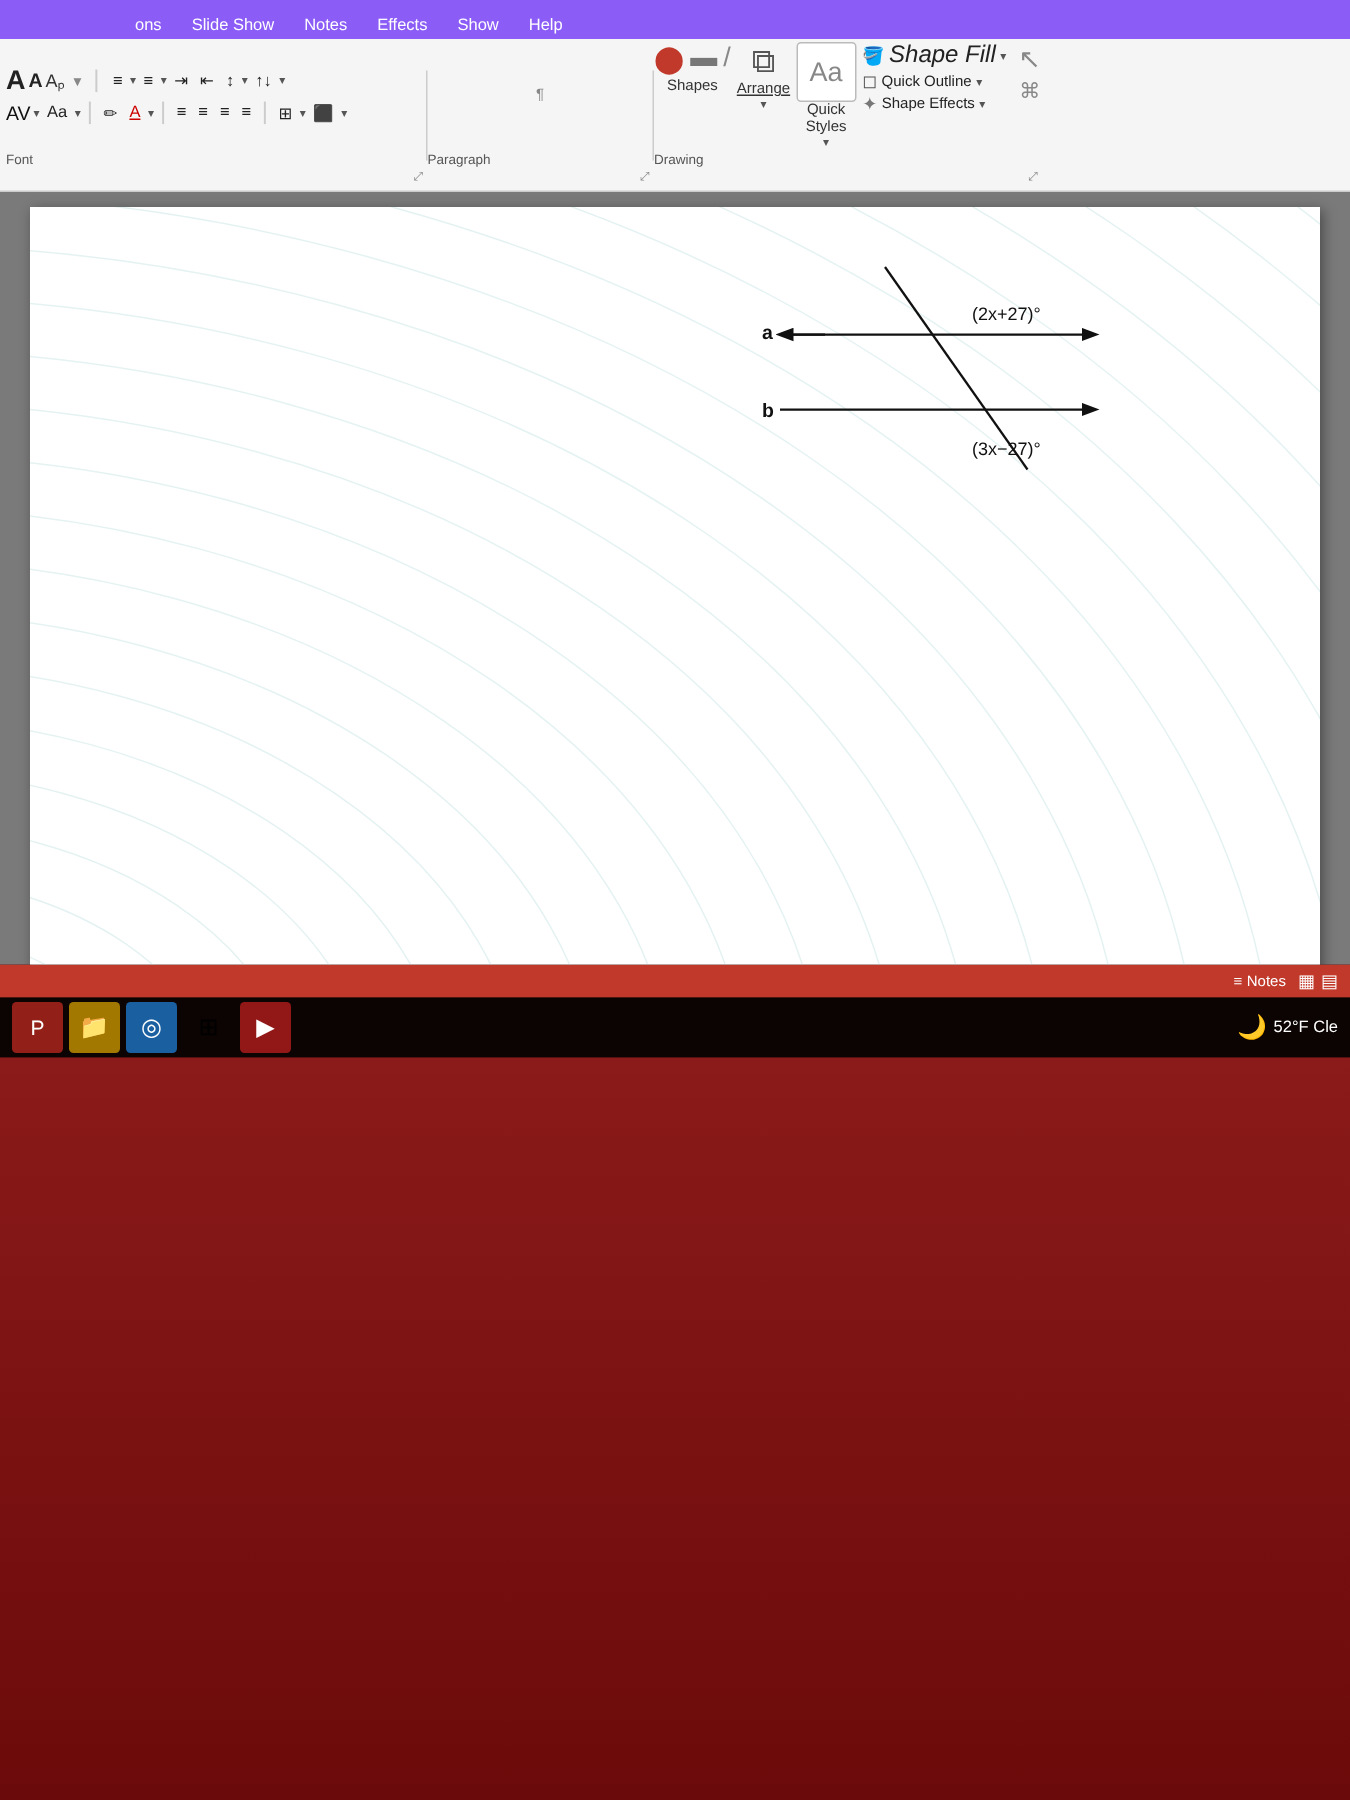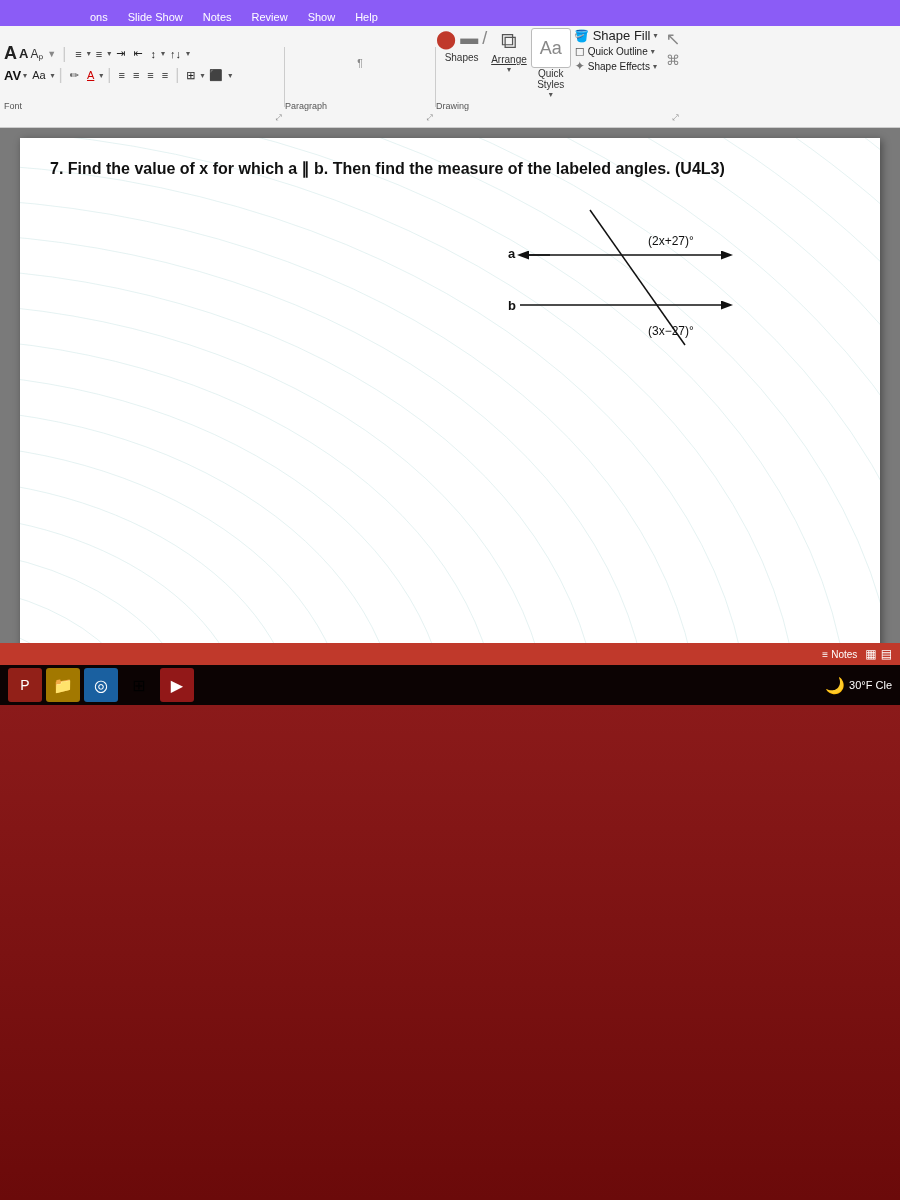--- a/index.html
+++ b/index.html
@@ -302,21 +302,21 @@
     }
   </style>
 </head>
 <body>
 
 <div class="ribbon">
   <div class="ribbon-tabs">
     <span class="ribbon-tab">ons</span>
     <span class="ribbon-tab">Slide Show</span>
     <span class="ribbon-tab">Notes</span>
-    <span class="ribbon-tab">Review</span>
+    <span class="ribbon-tab">Effects</span>
     <span class="ribbon-tab">Show</span>
     <span class="ribbon-tab">Help</span>
   </div>
 
   <div class="ribbon-body">
 
     <div class="group-wrapper font-group">
       <div class="ribbon-group-content">
 
         <div class="ribbon-row">
@@ -332,21 +332,21 @@
           <span class="dropdown-arrow">▾</span>
           <button class="rb-btn">⇥</button>
           <button class="rb-btn">⇤</button>
           <button class="rb-btn">↕</button>
           <span class="dropdown-arrow">▾</span>
           <button class="rb-btn">↑↓</button>
           <span class="dropdown-arrow">▾</span>
         </div>
 
         <div class="ribbon-row">
-          <span style="font-size:13px;font-weight:700;color:#111;">AV</span>
+          <span style="font-size:13px;font-weight:400;color:#111;">AV</span>
           <span class="dropdown-arrow">▾</span>
           <button class="rb-btn" style="font-size:11px;">Aa</button>
           <span class="dropdown-arrow">▾</span>
           <span style="margin:0 2px;color:#ccc;">|</span>
           <button class="rb-btn">✏</button>
           <button class="rb-btn" style="text-decoration:underline;color:#c00;">A</button>
           <span class="dropdown-arrow">▾</span>
           <span style="margin:0 2px;color:#ccc;">|</span>
 
           <button class="rb-btn">≡</button>
@@ -400,21 +400,21 @@
             <span style="font-size:18px;color:#888;">Aa</span>
           </div>
           <span style="font-size:10px;color:#333;white-space:pre-line;text-align:center;">Quick
 Styles</span>
           <span class="dropdown-arrow">▾</span>
         </div>
 
         <div class="style-col">
           <div class="style-item">
             <span class="style-icon shape-fill-icon">🪣</span>
-            <span style="font-size:13px;">Shape Fill</span>
+            <span style="font-size:16px;font-style:italic;">Shape Fill</span>
             <span class="dropdown-arrow">▾</span>
           </div>
           <div class="style-item">
             <span class="style-icon shape-outline-icon">◻</span>
             <span style="font-size:10px;">Quick Outline</span>
             <span class="dropdown-arrow">▾</span>
           </div>
           <div class="style-item">
             <span class="style-icon" style="color:#777;">✦</span>
             <span style="font-size:10px;">Shape Effects</span>
@@ -466,21 +466,20 @@
         <ellipse class="wave-line" rx="1080" ry="750"></ellipse>
         <ellipse class="wave-line" rx="1130" ry="785"></ellipse>
         <ellipse class="wave-line" rx="1180" ry="820"></ellipse>
         <ellipse class="wave-line" rx="1230" ry="855"></ellipse>
         <ellipse class="wave-line" rx="1280" ry="890"></ellipse>
         <ellipse class="wave-line" rx="1330" ry="925"></ellipse>
       </g>
     </svg>
 
     <div class="slide-content">
-      <p class="problem-text">7.  Find the value of x for which a ∥ b. Then find the measure of the labeled angles. (U4L3)</p>
 
       <div class="diagram-area">
         <svg class="diagram-svg" viewBox="0 0 300 160" xmlns="http://www.w3.org/2000/svg">
 
           <line x1="30" y1="55" x2="240" y2="55" stroke="#111" stroke-width="1.5" marker-end="url(#arrow-right)"></line>
           <line x1="30" y1="55" x2="60" y2="55" stroke="#111" stroke-width="1.5" marker-start="url(#arrow-left)"></line>
 
           <line x1="30" y1="105" x2="240" y2="105" stroke="#111" stroke-width="1.5" marker-end="url(#arrow-right)"></line>
 
           <line x1="100" y1="10" x2="195" y2="145" stroke="#111" stroke-width="1.5"></line>
@@ -532,17 +531,17 @@
     <span style="color:white;font-size:16px;">◎</span>
   </div>
   <div class="taskbar-icon">
     <span style="font-size:16px;">⊞</span>
   </div>
   <div class="taskbar-icon" style="background:rgba(180,30,30,0.8);">
     <span style="color:white;font-size:16px;">▶</span>
   </div>
   <div class="taskbar-weather">
     <span style="font-size:16px;">🌙</span>
-    <span>30°F  Cle</span>
+    <span>52°F  Cle</span>
   </div>
 </div>
 
 <div class="lower-area"></div>
 
 </body></html>

